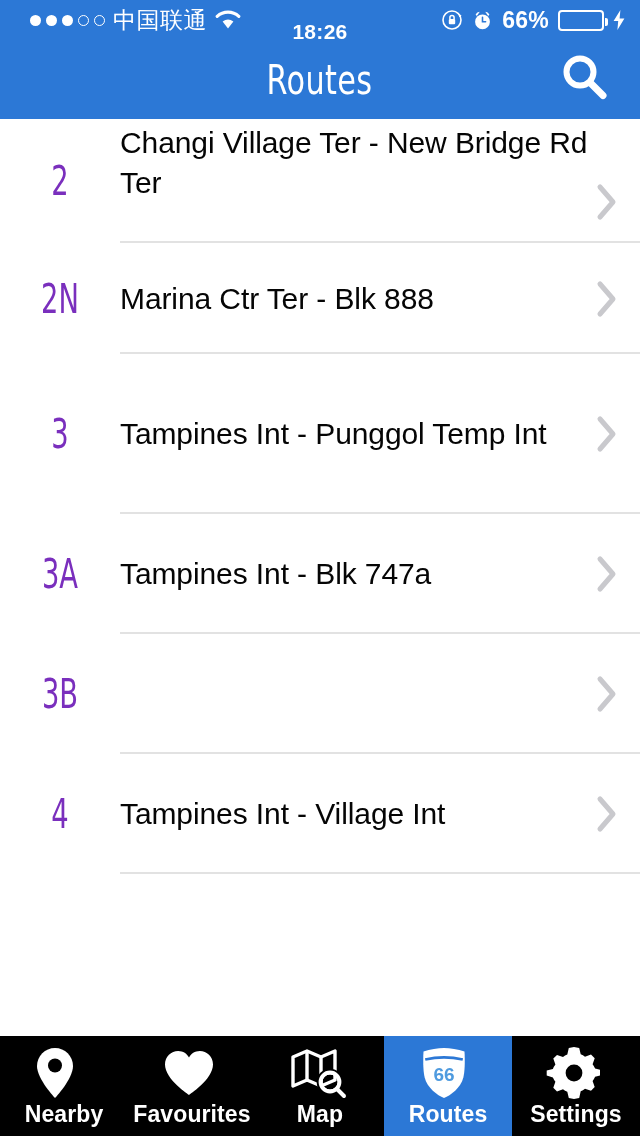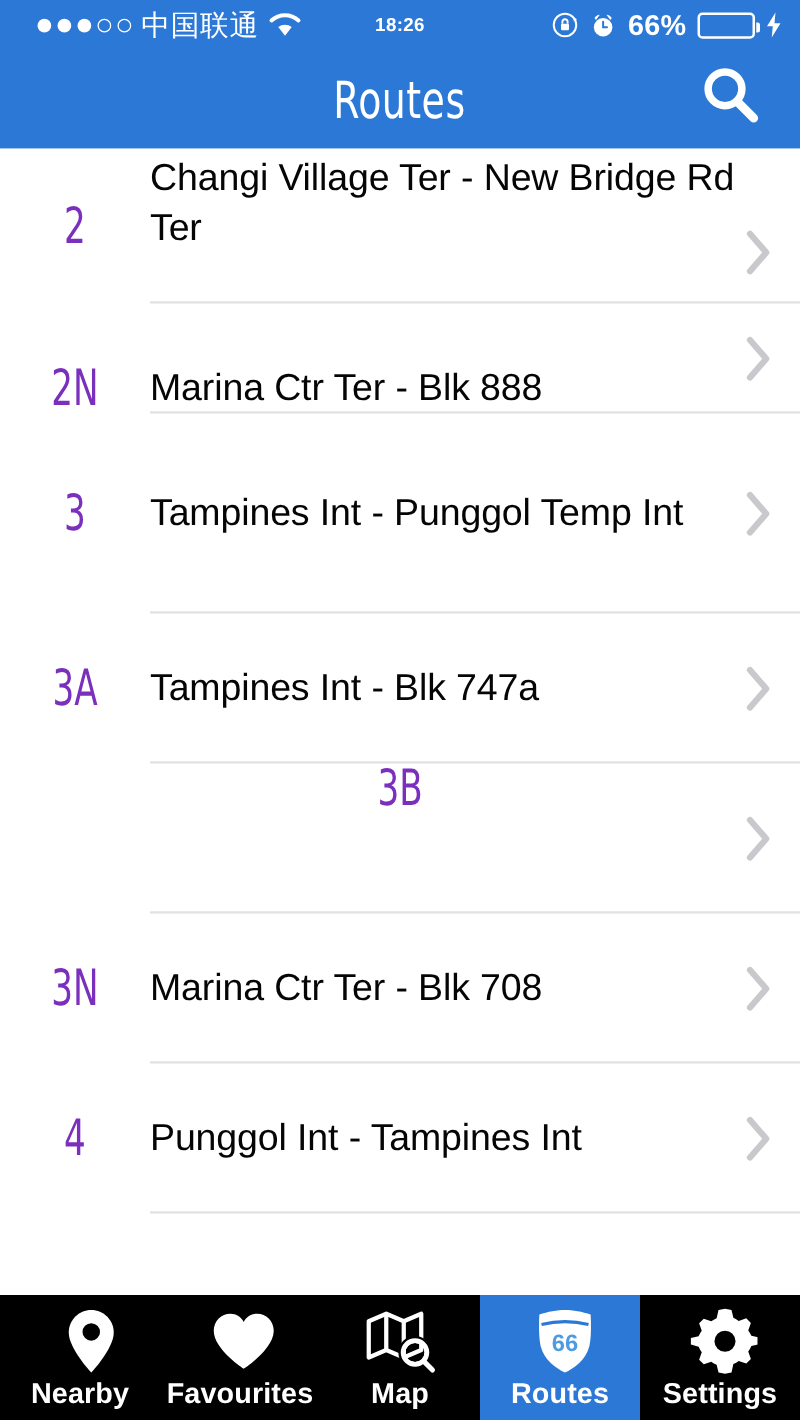--- a/index.html
+++ b/index.html
@@ -29,23 +29,23 @@
     display:flex; align-items:center; gap:8px;
   }
   .dots { display:flex; align-items:center; gap:5px; }
   .dot { width:11px; height:11px; border-radius:50%; }
   .dot.filled { background:#ffffff; }
   .dot.hollow { background:transparent; border:1.6px solid #ffffff; }
   .carrier { font-size:23px; line-height:1; letter-spacing:0.5px; }
   .wifi { width:26px; height:20px; position:relative; }
 
   .sb-center {
-    position:absolute; left:0; top:0; width:640px; height:40px;
+    position:absolute; left:0; top:12px; width:640px; height:40px;
     display:flex; align-items:center; justify-content:center;
-    font-size:15px; font-weight:bold; letter-spacing:0.3px;
+    font-size:21px; font-weight:bold; letter-spacing:0.3px;
   }
   .sb-right {
     position:absolute; right:14px; top:0; height:40px;
     display:flex; align-items:center; gap:9px;
   }
   .rotlock { width:22px; height:22px; position:relative; }
   .alarm { width:21px; height:21px; position:relative; }
   .battpct { font-size:23px; font-weight:bold; letter-spacing:0.2px; }
   .batt {
     width:46px; height:21px; border:2px solid #ffffff; border-radius:4px;
@@ -132,21 +132,21 @@
   .tab {
     flex:1 1 20%;
     display:flex; flex-direction:column;
     align-items:center; justify-content:center;
     gap:4px; cursor:pointer;
     height:100%;
   }
   .tab.active { background:#2c78d6; }
   .tab .ticon {
     height:52px; width:60px;
-    display:flex; align-items:center; justify-content:flex-end;
+    display:flex; align-items:center; justify-content:flex-start;
   }
   .tab .tlabel {
     color:#ffffff; font-size:23px; font-weight:bold;
     letter-spacing:0.1px; line-height:1;
   }
 </style>
 </head>
 <body>
 
 <div id="app">
@@ -217,21 +217,21 @@
 
   <div class="list">
       <div class="row clipped" style="height: 160px;">
         <div class="num" style="color: rgb(122, 47, 189);">2</div>
         <div class="desc">Changi Village Ter - New Bridge Rd Ter</div>
         <div class="chev"><svg width="22" height="38" viewBox="0 0 22 38">
             <path d="M4 4 L17 19 L4 34" fill="none" stroke="#c9c9cd" stroke-width="5" stroke-linecap="round" stroke-linejoin="round"></path>
           </svg></div>
         <div class="sep" style="background: rgb(226, 226, 226);"></div>
       </div>
-      <div class="row" style="height: 88px; align-items: flex-end;">
+      <div class="row" style="height: 111px;">
         <div class="num" style="color: rgb(122, 47, 189);">2N</div>
         <div class="desc">Marina Ctr Ter - Blk 888</div>
         <div class="chev"><svg width="22" height="38" viewBox="0 0 22 38">
             <path d="M4 4 L17 19 L4 34" fill="none" stroke="#c9c9cd" stroke-width="5" stroke-linecap="round" stroke-linejoin="round"></path>
           </svg></div>
         <div class="sep" style="background: rgb(226, 226, 226);"></div>
       </div>
       <div class="row" style="height: 160px;">
         <div class="num" style="color: rgb(122, 47, 189);">3</div>
         <div class="desc">Tampines Int - Punggol Temp Int</div>
@@ -241,38 +241,30 @@
         <div class="sep" style="background: rgb(226, 226, 226);"></div>
       </div>
       <div class="row" style="height: 120px;">
         <div class="num" style="color: rgb(122, 47, 189);">3A</div>
         <div class="desc">Tampines Int - Blk 747a</div>
         <div class="chev"><svg width="22" height="38" viewBox="0 0 22 38">
             <path d="M4 4 L17 19 L4 34" fill="none" stroke="#c9c9cd" stroke-width="5" stroke-linecap="round" stroke-linejoin="round"></path>
           </svg></div>
         <div class="sep" style="background: rgb(226, 226, 226);"></div>
       </div>
-      <div class="row" style="height: 120px; flex-direction: column;">
+      <div class="row" style="height: 120px;">
         <div class="num" style="color: rgb(122, 47, 189);">3B</div>
-        <div class="chev"><svg width="22" height="38" viewBox="0 0 22 38">
-            <path d="M4 4 L17 19 L4 34" fill="none" stroke="#c9c9cd" stroke-width="5" stroke-linecap="round" stroke-linejoin="round"></path>
-          </svg></div>
-        <div class="sep" style="background: rgb(226, 226, 226);"></div>
-      </div>
-      <div class="row" style="height: 120px;">
-        <div class="num" style="color: rgb(122, 47, 189);">3N</div>
-        <div class="desc">Marina Ctr Ter - Blk 708</div>
         <div class="chev"><svg width="22" height="38" viewBox="0 0 22 38">
             <path d="M4 4 L17 19 L4 34" fill="none" stroke="#c9c9cd" stroke-width="5" stroke-linecap="round" stroke-linejoin="round"></path>
           </svg></div>
         <div class="sep" style="background: rgb(226, 226, 226);"></div>
       </div>
       <div class="row" style="height: 120px;">
         <div class="num" style="color: rgb(122, 47, 189);">4</div>
-        <div class="desc">Punggol Int - Tampines Int</div>
+        <div class="desc">Tampines Int - Village Int</div>
         <div class="chev"><svg width="22" height="38" viewBox="0 0 22 38">
             <path d="M4 4 L17 19 L4 34" fill="none" stroke="#c9c9cd" stroke-width="5" stroke-linecap="round" stroke-linejoin="round"></path>
           </svg></div>
         <div class="sep" style="background: rgb(226, 226, 226);"></div>
       </div>
       <div class="row" style="height: 120px;"></div>
     </div>
 
   <div class="tabbar" style="background: rgb(0, 0, 0);">
       <div class="tab">

